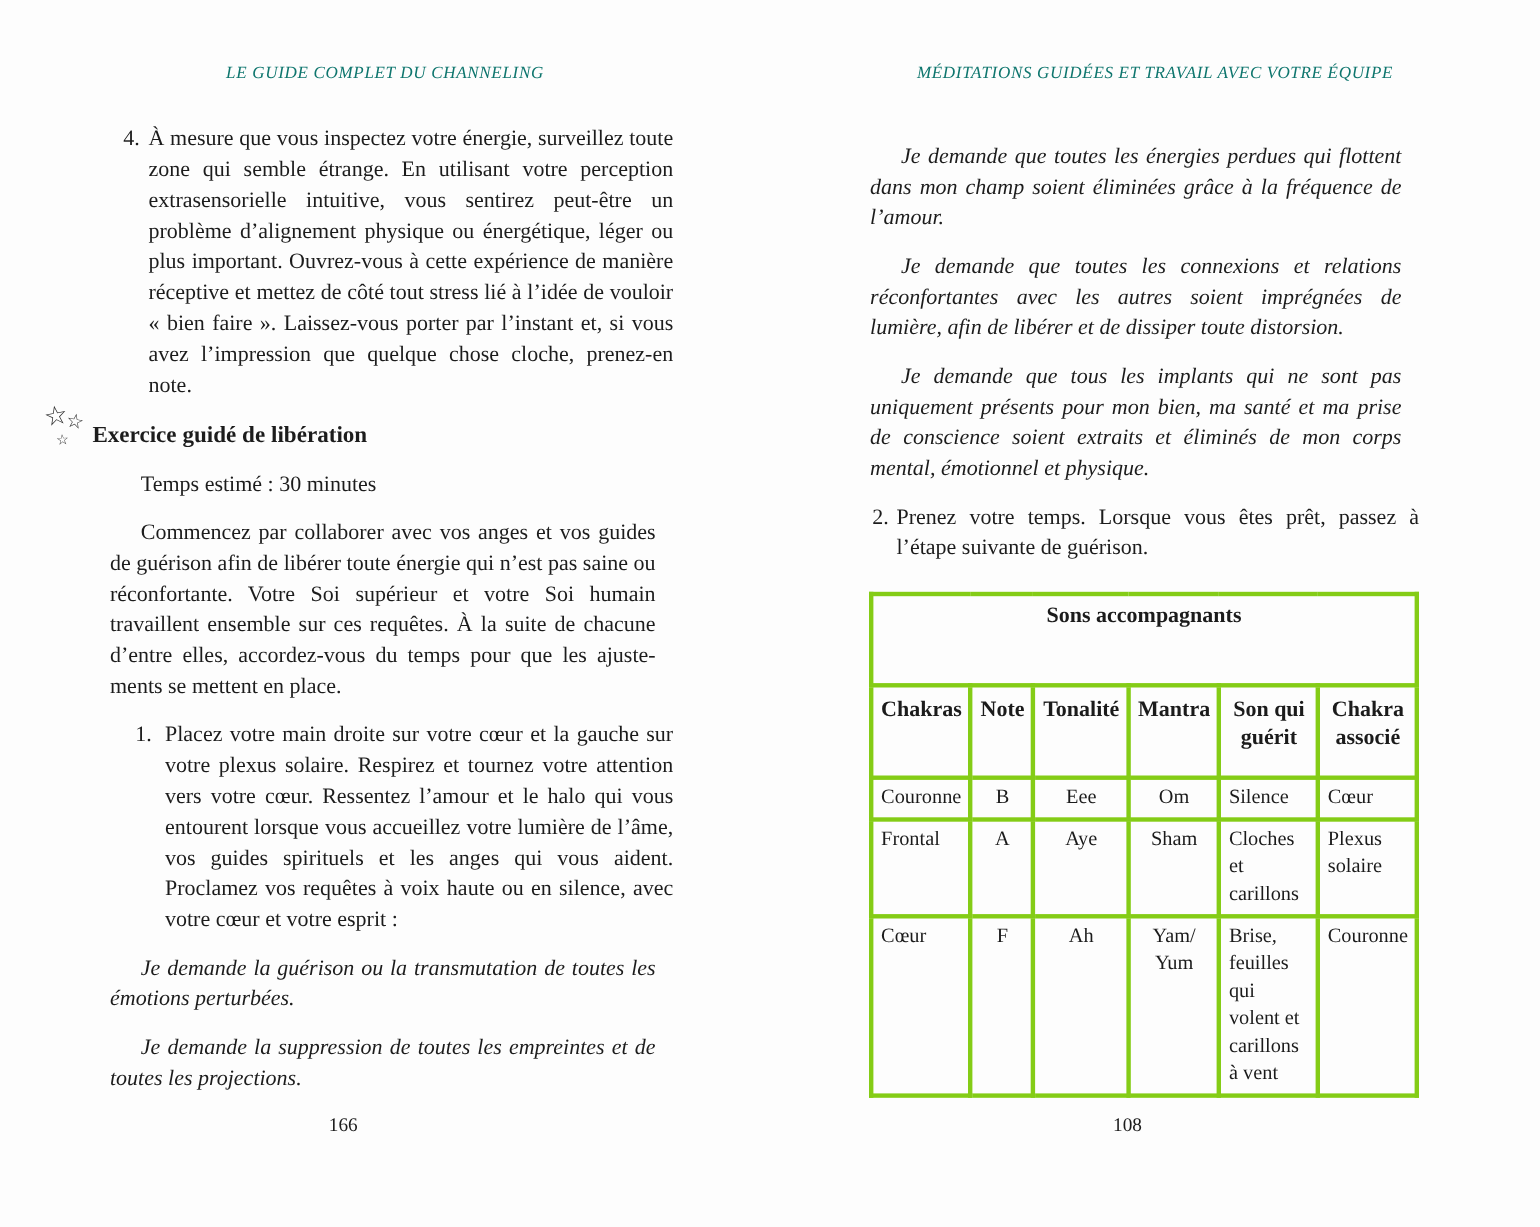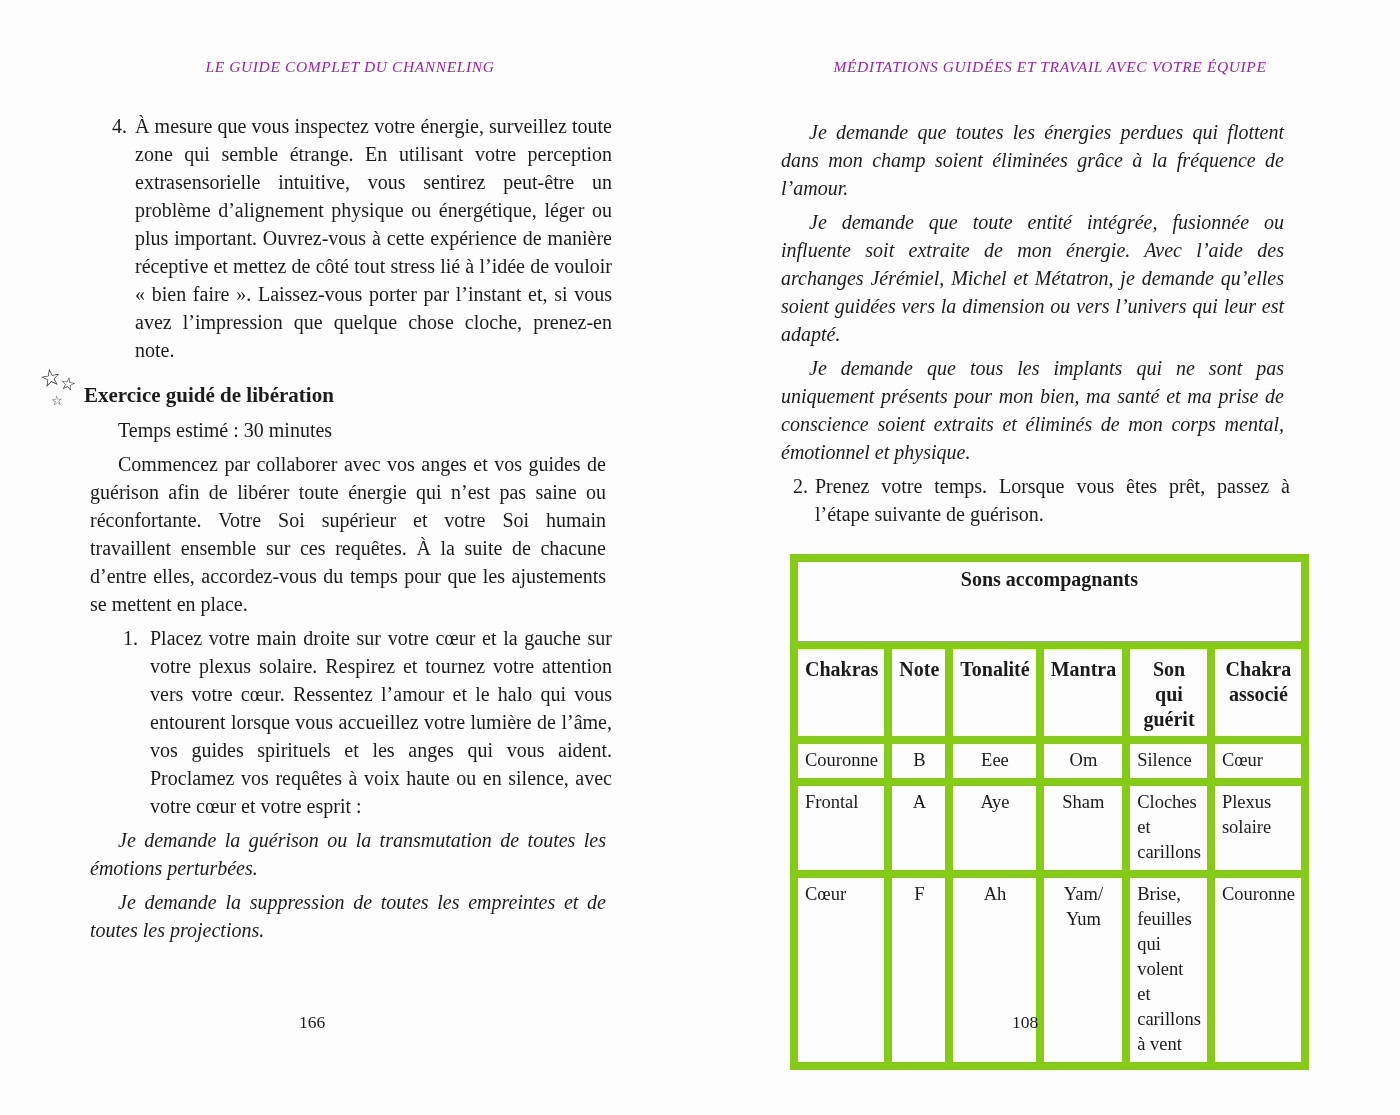--- a/index.html
+++ b/index.html
@@ -14,28 +14,28 @@
   .page{position:absolute;top:0;width:700px;height:1115px;}
   .page-left{left:0;}
   .page-right{left:700px;}
 
   .running-head{
     position:absolute;top:58px;left:0;right:0;
     text-align:center;
     font-style:italic;
     font-size:15.5px;
     letter-spacing:0.6px;
-    color:#a21caf;
+    color:#0f766e;
     white-space:nowrap;
   }
 
   .content-left{position:absolute;top:112px;left:84px;width:528px;}
   .content-right{position:absolute;top:112px;left:75px;width:515px;}
 
-  p{margin:6px;padding:0;}
+  p{margin:16px;padding:0;}
   .body-text{
     font-size:20px;
     line-height:28px;
     text-align:justify;
     hyphens:manual;
   }
   .indent{text-indent:28px;}
   .italic{font-style:italic;}
 
   .list-item{position:relative;}
@@ -81,21 +81,21 @@
   table.sounds{
     border-collapse:collapse;
     width:500px;
     font-size:18.5px;
     line-height:25px;
     color:#1b1b1b;
     background:#fdfdfd;
     border:2.5px solid #1e1e1e;
   }
   table.sounds th, table.sounds td{
-    border:8px solid #84cc16;
+    border:4px solid #84cc16;
     vertical-align:top;
     padding:3px 6px 4px 7px;
   }
   table.sounds .title-cell{
     text-align:center;
     font-weight:bold;
     font-size:20px;
     padding:5px 4px 6px 4px;
   }
   table.sounds thead th{
@@ -150,21 +150,21 @@
 
     <div class="page-number">166</div>
   </div>
 
   <div class="page page-right">
     <div class="running-head">MÉDITATIONS GUIDÉES ET TRAVAIL AVEC VOTRE ÉQUIPE</div>
 
     <div class="content-right">
 
       <p class="body-text indent italic">Je demande que toutes les énergies perdues qui flottent dans mon champ soient éliminées grâce à la fréquence de l’amour.</p>
-      <p class="body-text indent italic">Je demande que toute entité intégrée, fusionnée ou influente soit extraite de mon énergie. Avec l’aide des archanges Jérémiel, Michel et Métatron, je demande qu’elles soient guidées vers la dimension ou vers l’univers qui leur est adapté.</p>
+      <p class="body-text indent italic">Je demande que toutes les connexions et relations réconfor­tantes avec les autres soient imprégnées de lumière, afin de libérer et de dissiper toute distorsion.</p>
       <p class="body-text indent italic">Je demande que tous les implants qui ne sont pas uniquement présents pour mon bien, ma santé et ma prise de conscience soient extraits et éliminés de mon corps mental, émotionnel et physique.</p>
 
       <div class="list-item lvl-r body-text">
         <span class="num">2.</span>
         <span class="item-text">Prenez votre temps. Lorsque vous êtes prêt, passez à l’étape suivante de guérison.</span>
       </div>
 
       <div class="table-wrap">
         <table class="sounds">
           <colgroup>

